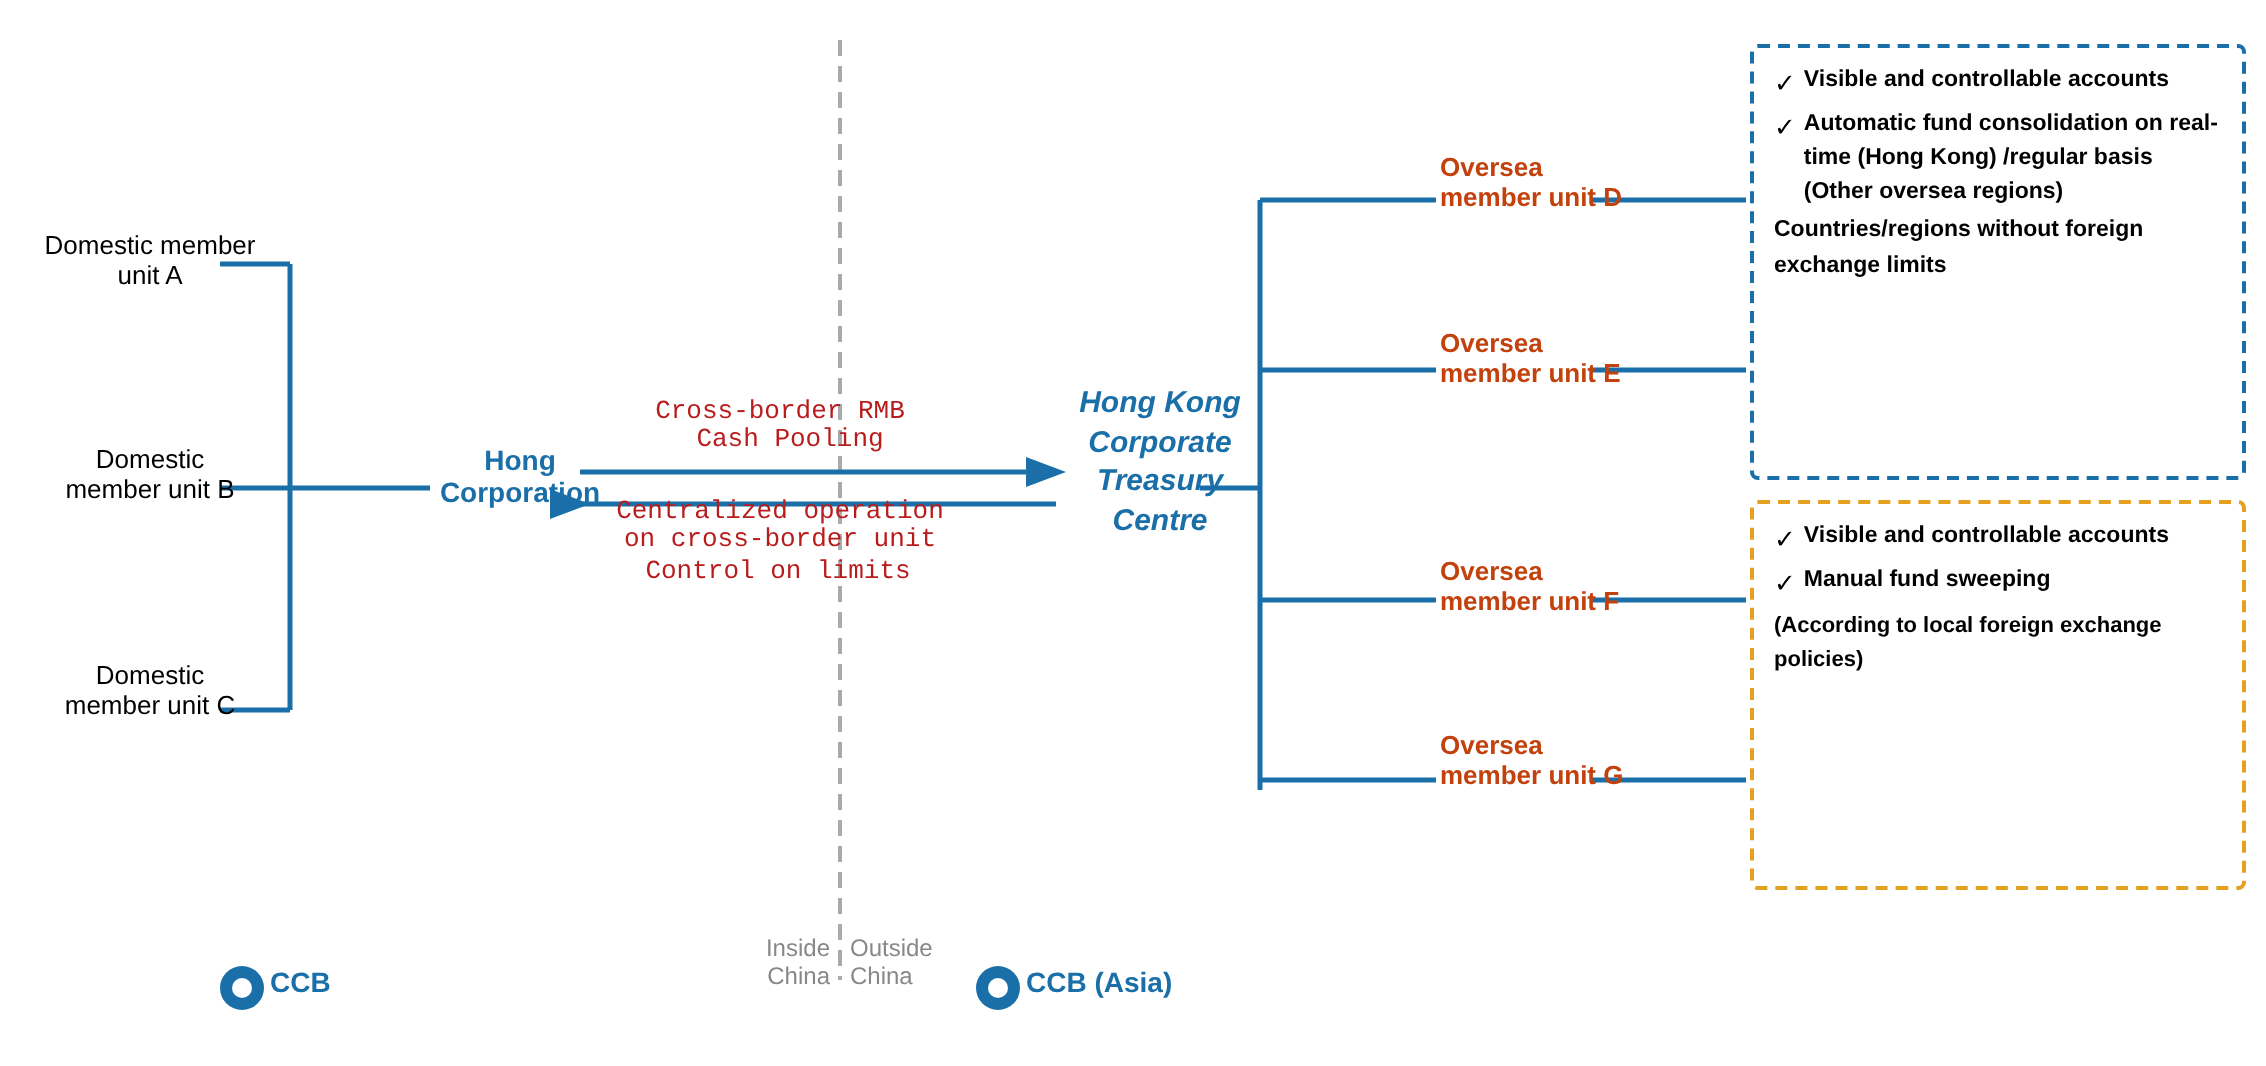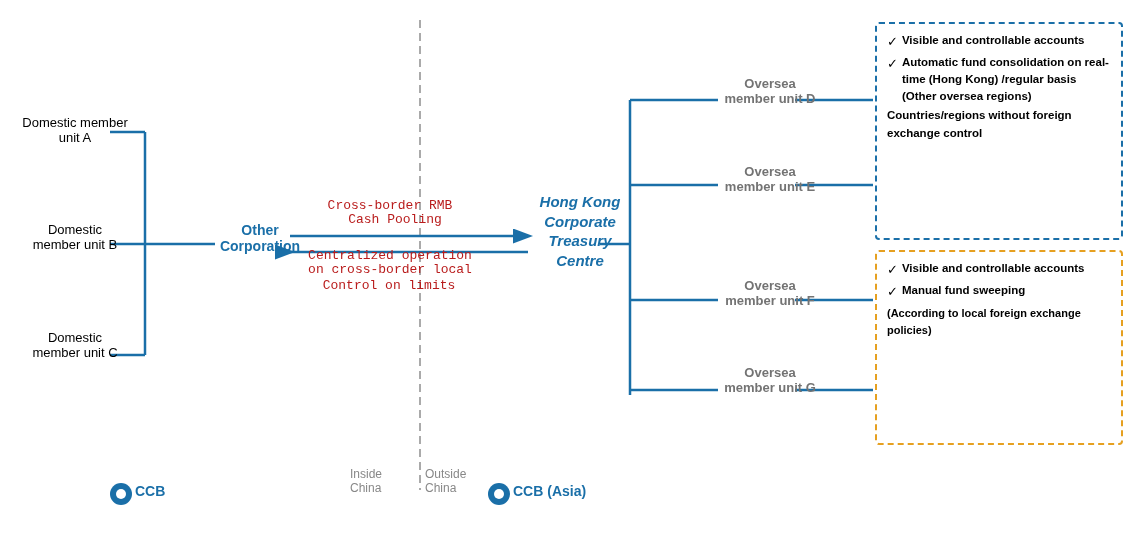--- a/index.html
+++ b/index.html
@@ -47,22 +47,21 @@
       font-size: 13px;
       color: #b91c1c;
       text-align: center;
       font-family: Liberation Mono, monospace;
     }
     
     .oversea-unit {
       position: absolute;
       font-weight: bold;
       font-size: 13px;
-      color: #737373;
-      text-align: center;
+      color: #c2410c;
     }
     
     .info-box {
       position: absolute;
       border: 2px dashed;
       border-radius: 4px;
       padding: 8px 10px;
     }
     .info-box-blue {
       border-color: #1a6fa8;
@@ -183,35 +182,35 @@
 
   <div class="domestic-unit" style="top:222px;left:20px;width:110px;">
     <span>Domestic<br>member unit B</span>
   </div>
 
   <div class="domestic-unit" style="top:330px;left:20px;width:110px;">
     <span>Domestic<br>member unit C</span>
   </div>
 
   <div class="your-corp" style="top:222px;left:215px;width:90px;">
-    <span>Other
+    <span>Hong
 Corporation</span>
   </div>
 
   <div class="cb-label" style="top:198px;left:310px;width:160px;">
     <span>Cross-border RMB</span>
   </div>
   <div class="cb-label" style="top:212px;left:325px;width:140px;">
     <span>Cash Pooling</span>
   </div>
   <div class="cb-label" style="top:248px;left:300px;width:180px;">
     <span>Centralized operation</span>
   </div>
   <div class="cb-label" style="top:262px;left:300px;width:180px;">
-    <span>on cross-border local</span>
+    <span>on cross-border unit</span>
   </div>
   <div class="cb-label" style="top:278px;left:309px;width:160px;">
     <span>Control on limits</span>
   </div>
 
   <div class="hk-centre" style="top:192px;left:530px;width:100px;font-style:italic;">
     <span>Hong
 Kong
 Corporate
 Treasury
@@ -239,41 +238,41 @@
       <div class="check-item">
         <span class="check-mark">✓</span>
         <span><strong>Visible and controllable accounts</strong></span>
       </div>
       <div class="check-item">
         <span class="check-mark">✓</span>
         <span><strong>Automatic fund consolidation on real-time (Hong Kong) /regular basis (Other oversea regions)</strong></span>
       </div>
     </div>
     <div class="info-text bold-item">
-      <strong>Countries/regions without foreign exchange control</strong>
+      <strong>Countries/regions without foreign exchange limits</strong>
     </div>
   </div>
 
   <div class="info-box info-box-orange" style="top:250px;left:875px;width:248px;height:195px;">
     <div class="info-text">
       <div class="check-item">
         <span class="check-mark">✓</span>
         <span><strong>Visible and controllable accounts</strong></span>
       </div>
       <div class="check-item">
         <span class="check-mark">✓</span>
         <span><strong>Manual fund sweeping</strong></span>
       </div>
       <div style="font-size:11px;margin-top:4px;font-weight:bold;">
         <span>(According to local foreign exchange policies)</span>
       </div>
     </div>
   </div>
 
-  <div class="footer-label" style="bottom:38px;left:350px;width:65px;">
+  <div class="footer-label" style="bottom:38px;left:350px;text-align:right;width:65px;">
     <span>Inside<br>China</span>
   </div>
   <div class="footer-label" style="bottom:38px;left:425px;text-align:left;width:70px;">
     <span>Outside<br>China</span>
   </div>
 
   <div style="position:absolute;bottom:28px;left:110px;display:flex;align-items:center;gap:4px;">
     <span class="ccb-logo">
       <span class="ccb-circle">
         <span class="ccb-circle-inner"></span>

